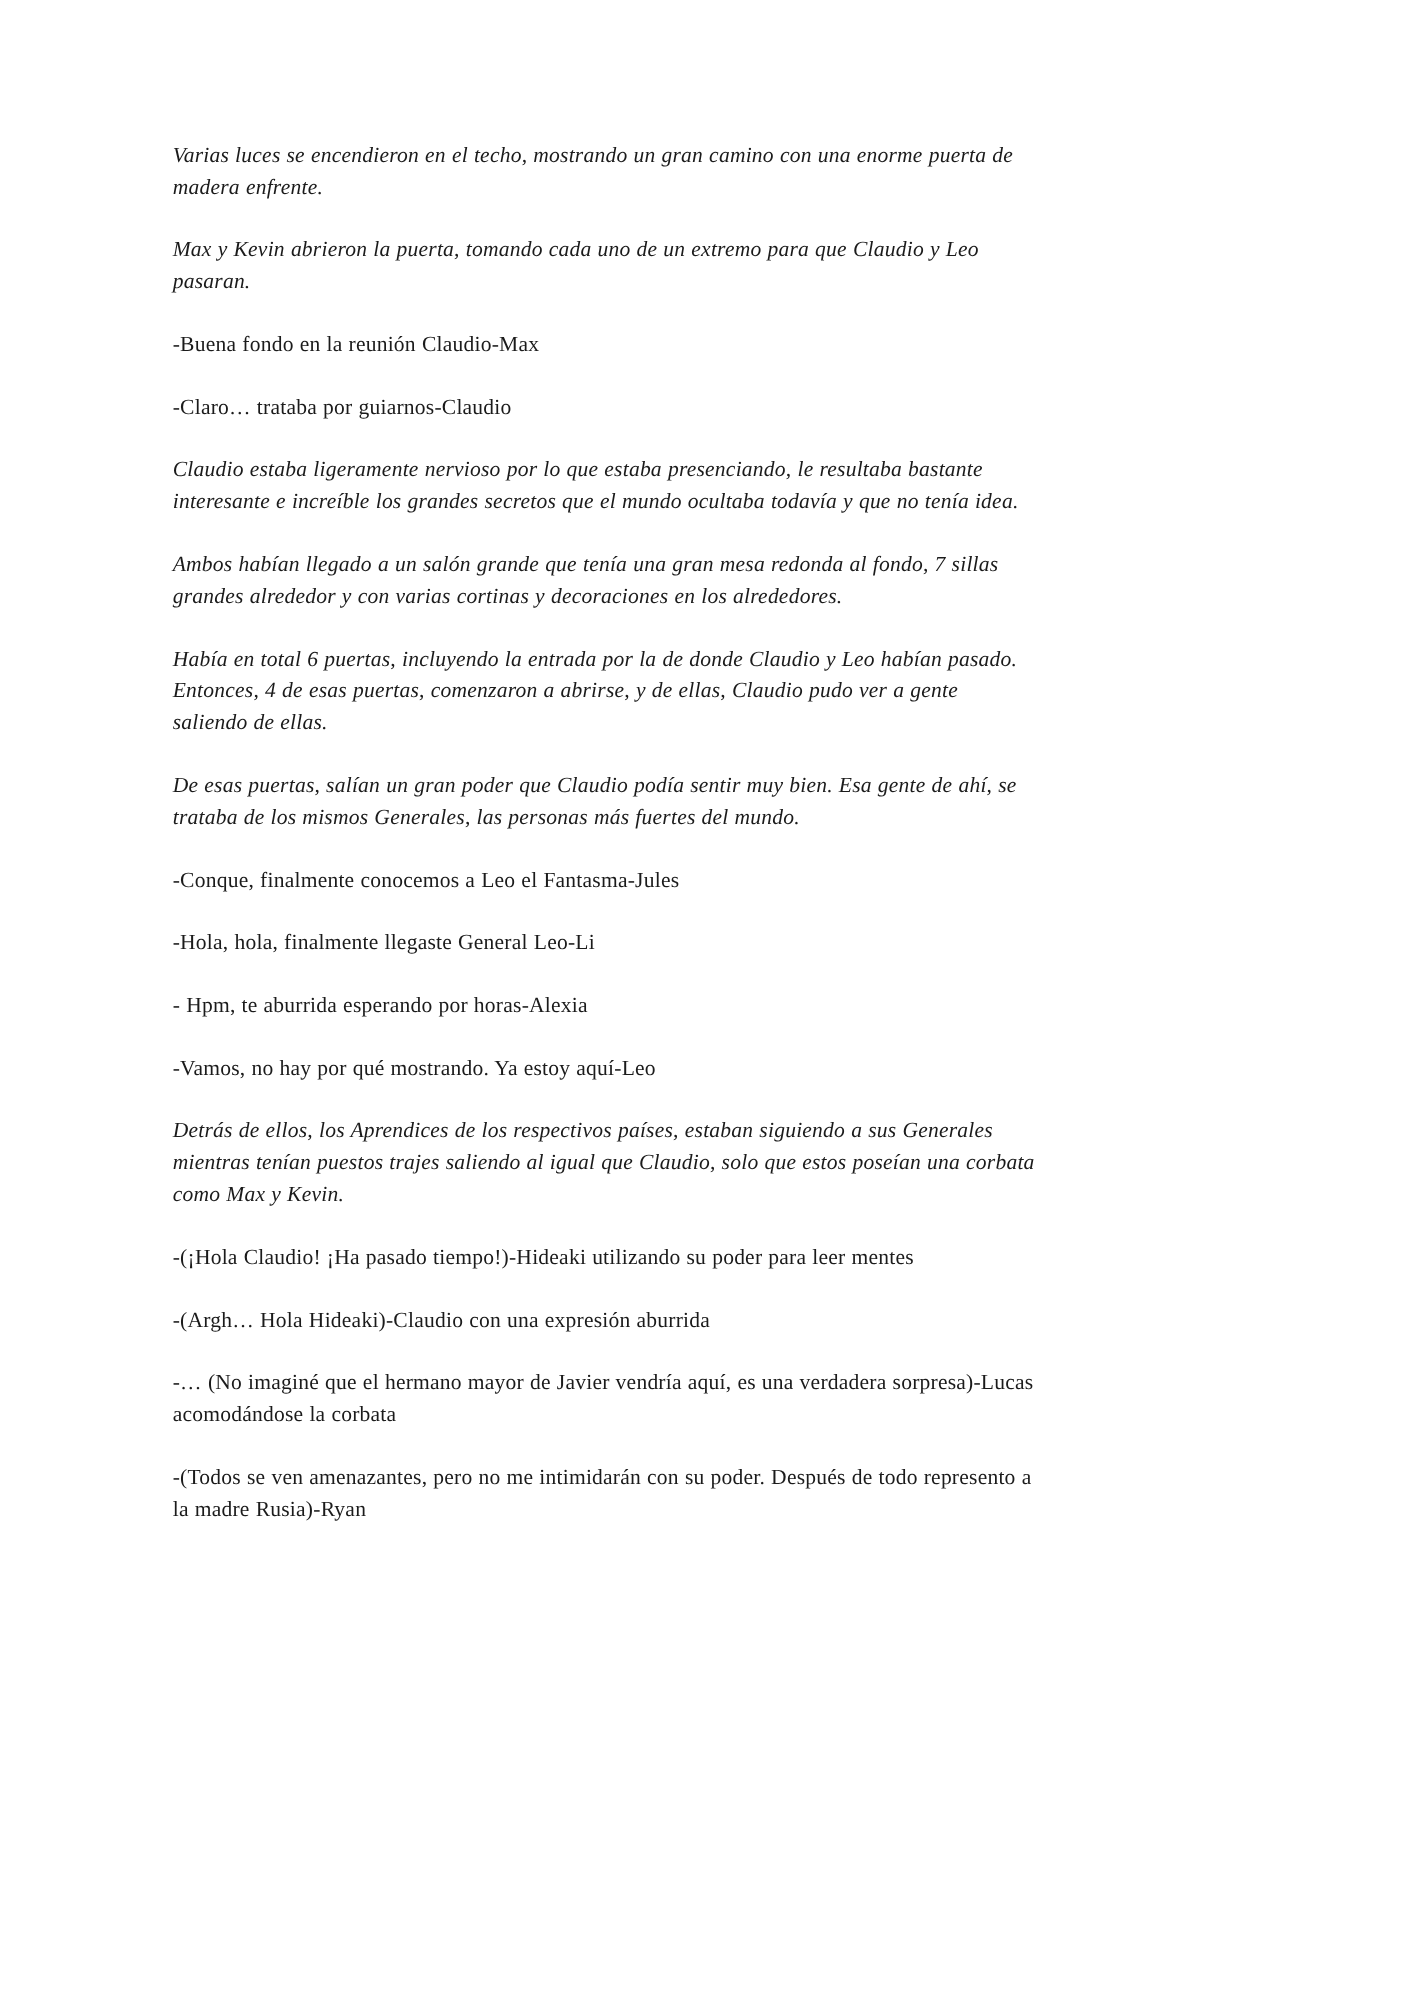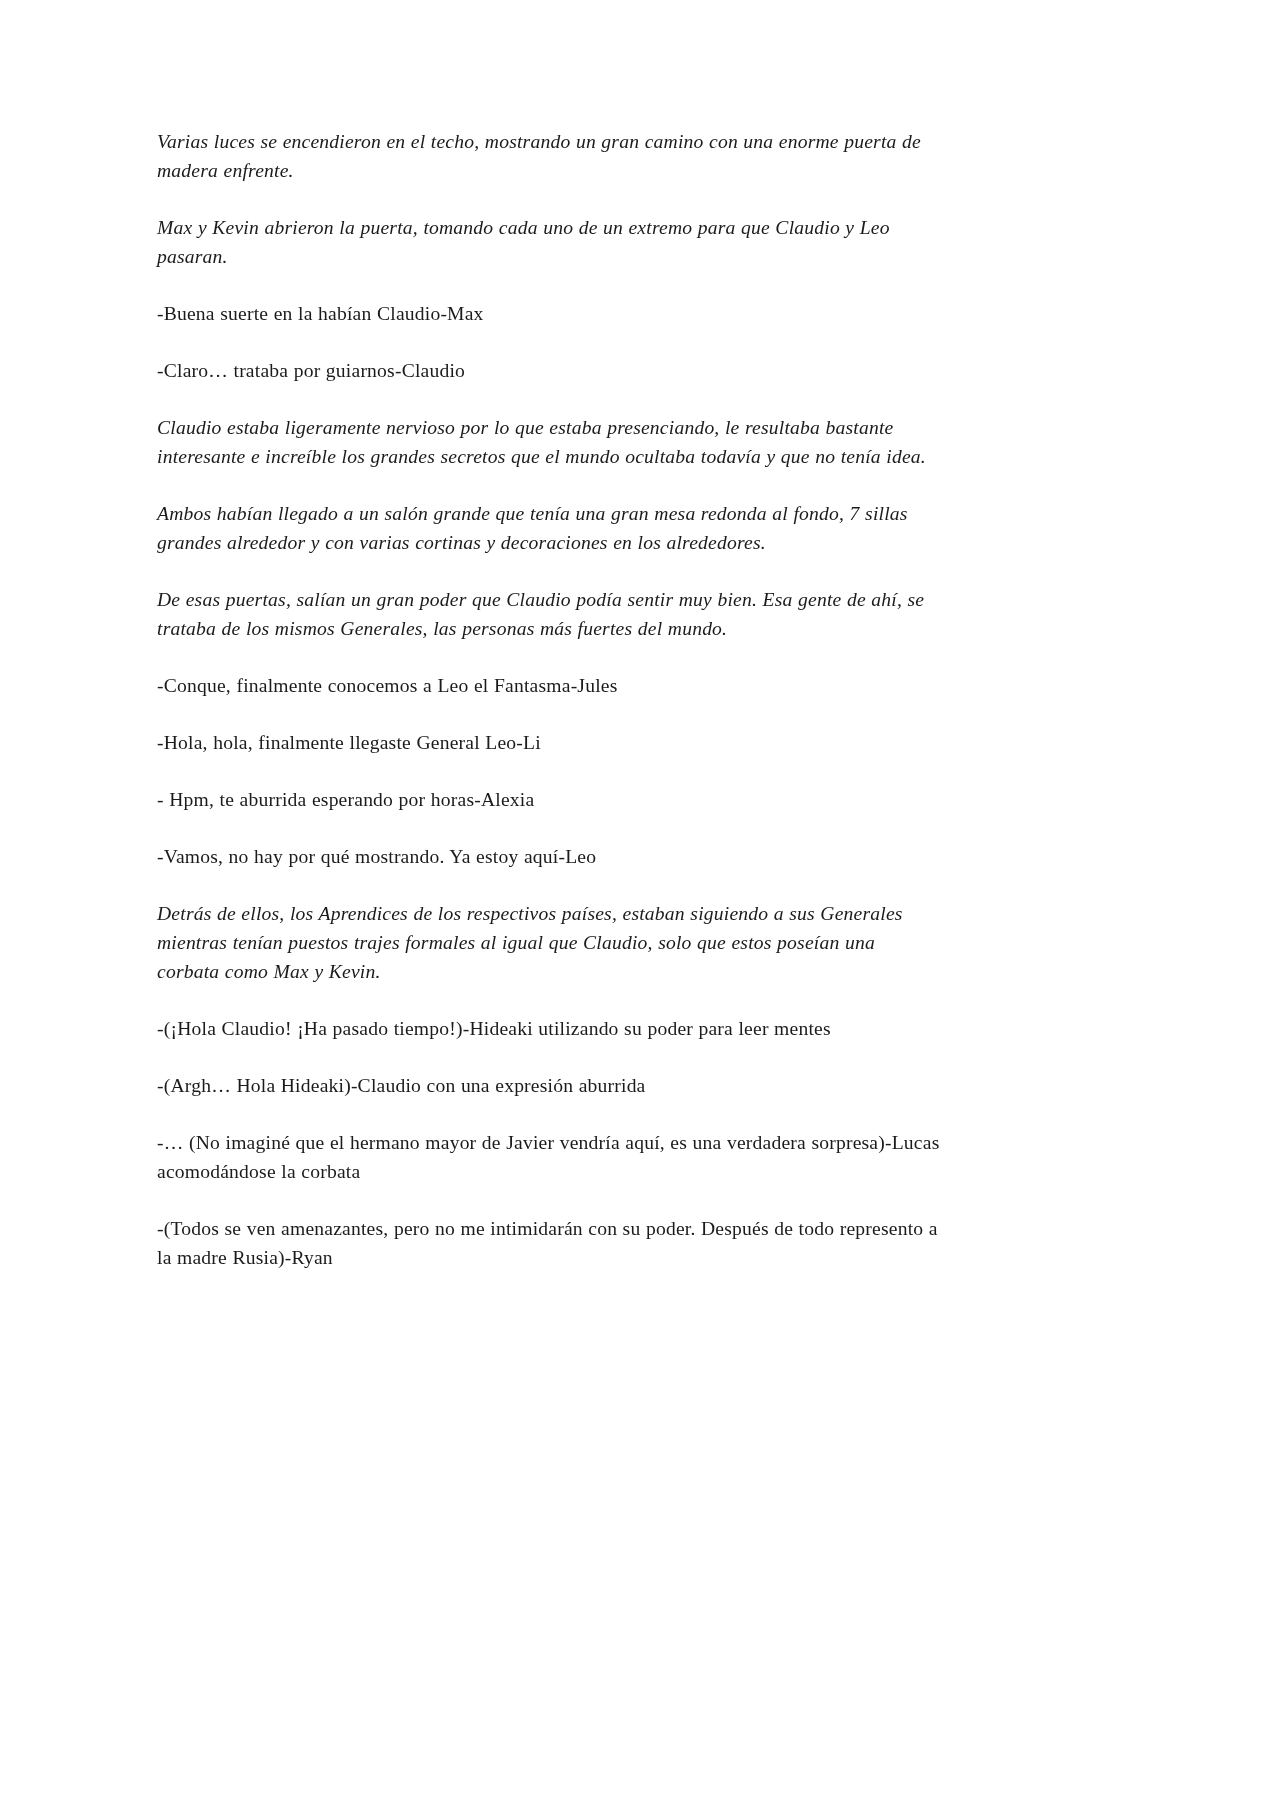--- a/index.html
+++ b/index.html
@@ -45,29 +45,30 @@
   }
 </style>
 </head>
 <body>
 
 <div class="page">
   <article class="body-text">
 
     <p class="para narration">Varias luces se encendieron en el techo, mostrando un gran camino con una enorme puerta de madera enfrente.</p>
     <p class="para narration">Max y Kevin abrieron la puerta, tomando cada uno de un extremo para que Claudio y Leo pasaran.</p>
-    <p class="para dialogue">-Buena suerte en la habían Claudio-Max</p>
+    <p class="para dialogue">-Buena fondo en la reunión Claudio-Max</p>
     <p class="para dialogue">-Claro… trataba por guiarnos-Claudio</p>
     <p class="para narration">Claudio estaba ligeramente nervioso por lo que estaba presenciando, le resultaba bastante interesante e increíble los grandes secretos que el mundo ocultaba todavía y que no tenía idea.</p>
     <p class="para narration">Ambos habían llegado a un salón grande que tenía una gran mesa redonda al fondo, 7 sillas grandes alrededor y con varias cortinas y decoraciones en los alrededores.</p>
+    <p class="para narration">Había en total 6 puertas, incluyendo la entrada por la de donde Claudio y Leo habían pasado. Entonces, 4 de esas puertas, comenzaron a abrirse, y de ellas, Claudio pudo ver a gente saliendo de ellas.</p>
     <p class="para narration">De esas puertas, salían un gran poder que Claudio podía sentir muy bien. Esa gente de ahí, se trataba de los mismos Generales, las personas más fuertes del mundo.</p>
     <p class="para dialogue">-Conque, finalmente conocemos a Leo el Fantasma-Jules</p>
     <p class="para dialogue">-Hola, hola, finalmente llegaste General Leo-Li</p>
     <p class="para dialogue">- Hpm, te aburrida esperando por horas-Alexia</p>
     <p class="para dialogue">-Vamos, no hay por qué mostrando. Ya estoy aquí-Leo</p>
-    <p class="para narration">Detrás de ellos, los Aprendices de los respectivos países, estaban siguiendo a sus Generales mientras tenían puestos trajes formales al igual que Claudio, solo que estos poseían una corbata como Max y Kevin.</p>
+    <p class="para narration">Detrás de ellos, los Aprendices de los respectivos países, estaban siguiendo a sus Generales mientras tenían puestos trajes saliendo al igual que Claudio, solo que estos poseían una corbata como Max y Kevin.</p>
     <p class="para dialogue">-(¡Hola Claudio! ¡Ha pasado tiempo!)-Hideaki utilizando su poder para leer mentes</p>
     <p class="para dialogue">-(Argh… Hola Hideaki)-Claudio con una expresión aburrida</p>
     <p class="para dialogue">-… (No imaginé que el hermano mayor de Javier vendría aquí, es una verdadera sorpresa)-Lucas acomodándose la corbata</p>
     <p class="para dialogue">-(Todos se ven amenazantes, pero no me intimidarán con su poder. Después de todo represento a la madre Rusia)-Ryan</p>
 
   </article>
 </div>
 
 </body></html>

